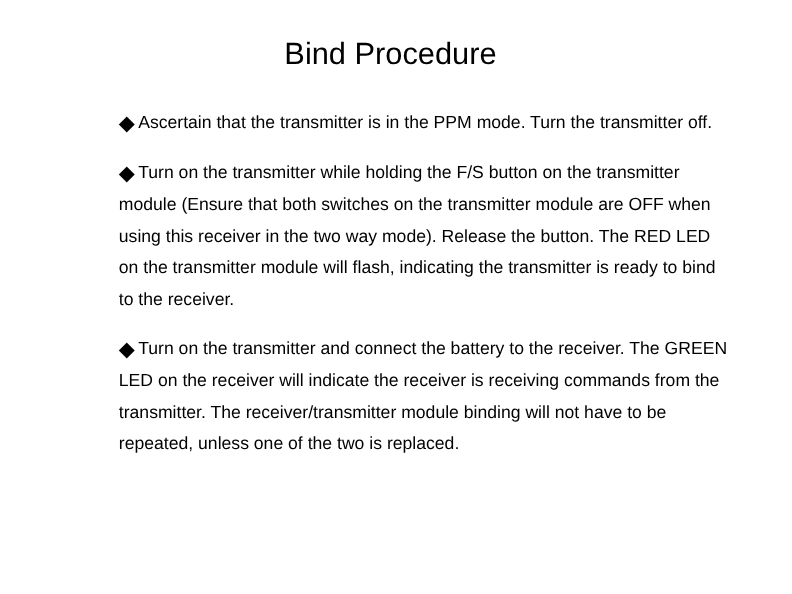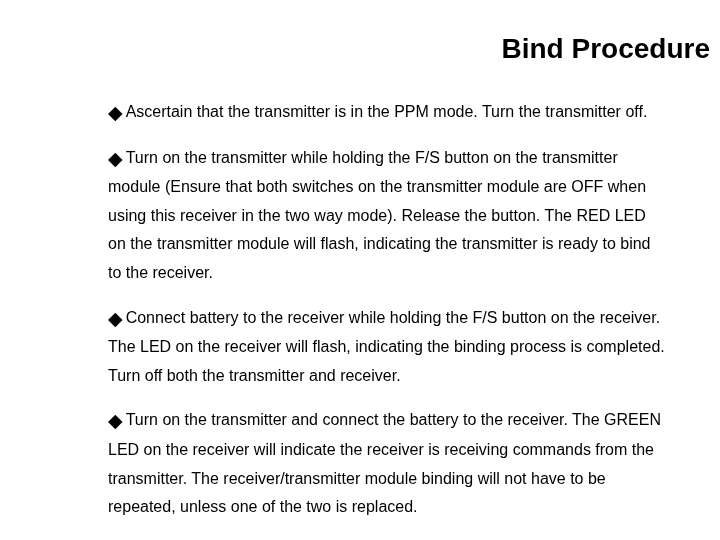--- a/index.html
+++ b/index.html
@@ -18,23 +18,23 @@
     width: 720px;
     height: 540px;
     background: #ffffff;
     overflow: hidden;
   }
   .slide-title {
     position: absolute;
     top: 34px;
     left: 0;
     width: 710px;
-    text-align: right;
+    text-align: center;
     font-size: 28px;
-    font-weight: bold;
+    font-weight: normal;
     line-height: 1.1;
     color: #000000;
     letter-spacing: 0px;
   }
   .slide-body {
     position: absolute;
     left: 92px;
     top: 82px;
     width: 600px;
     font-size: 16px;
@@ -59,22 +59,19 @@
 
   <div class="slide-title">Bind Procedure</div>
 
   <div class="slide-body">
     <p class="bullet"><span class="marker">◆</span><span>Ascertain that the transmitter is in the PPM mode. Turn the transmitter off.</span></p>
     <p class="bullet"><span class="marker">◆</span><span>Turn on the transmitter while holding the F/S button on the transmitter
 module (Ensure that both switches on the transmitter module are OFF when
 using this receiver in the two way mode). Release the button. The RED LED
 on the transmitter module will flash, indicating the transmitter is ready to bind
 to the receiver.</span></p>
-    <p class="bullet"><span class="marker">◆</span><span>Connect battery to the receiver while holding the F/S button on the receiver.
-The LED on the receiver will flash, indicating the binding process is completed.
-Turn off both the transmitter and receiver.</span></p>
     <p class="bullet"><span class="marker">◆</span><span>Turn on the transmitter and connect the battery to the receiver. The GREEN
 LED on the receiver will indicate the receiver is receiving commands from the
 transmitter. The receiver/transmitter module binding will not have to be
 repeated, unless one of the two is replaced.</span></p>
   </div>
 
 </div>
 
 </body></html>

